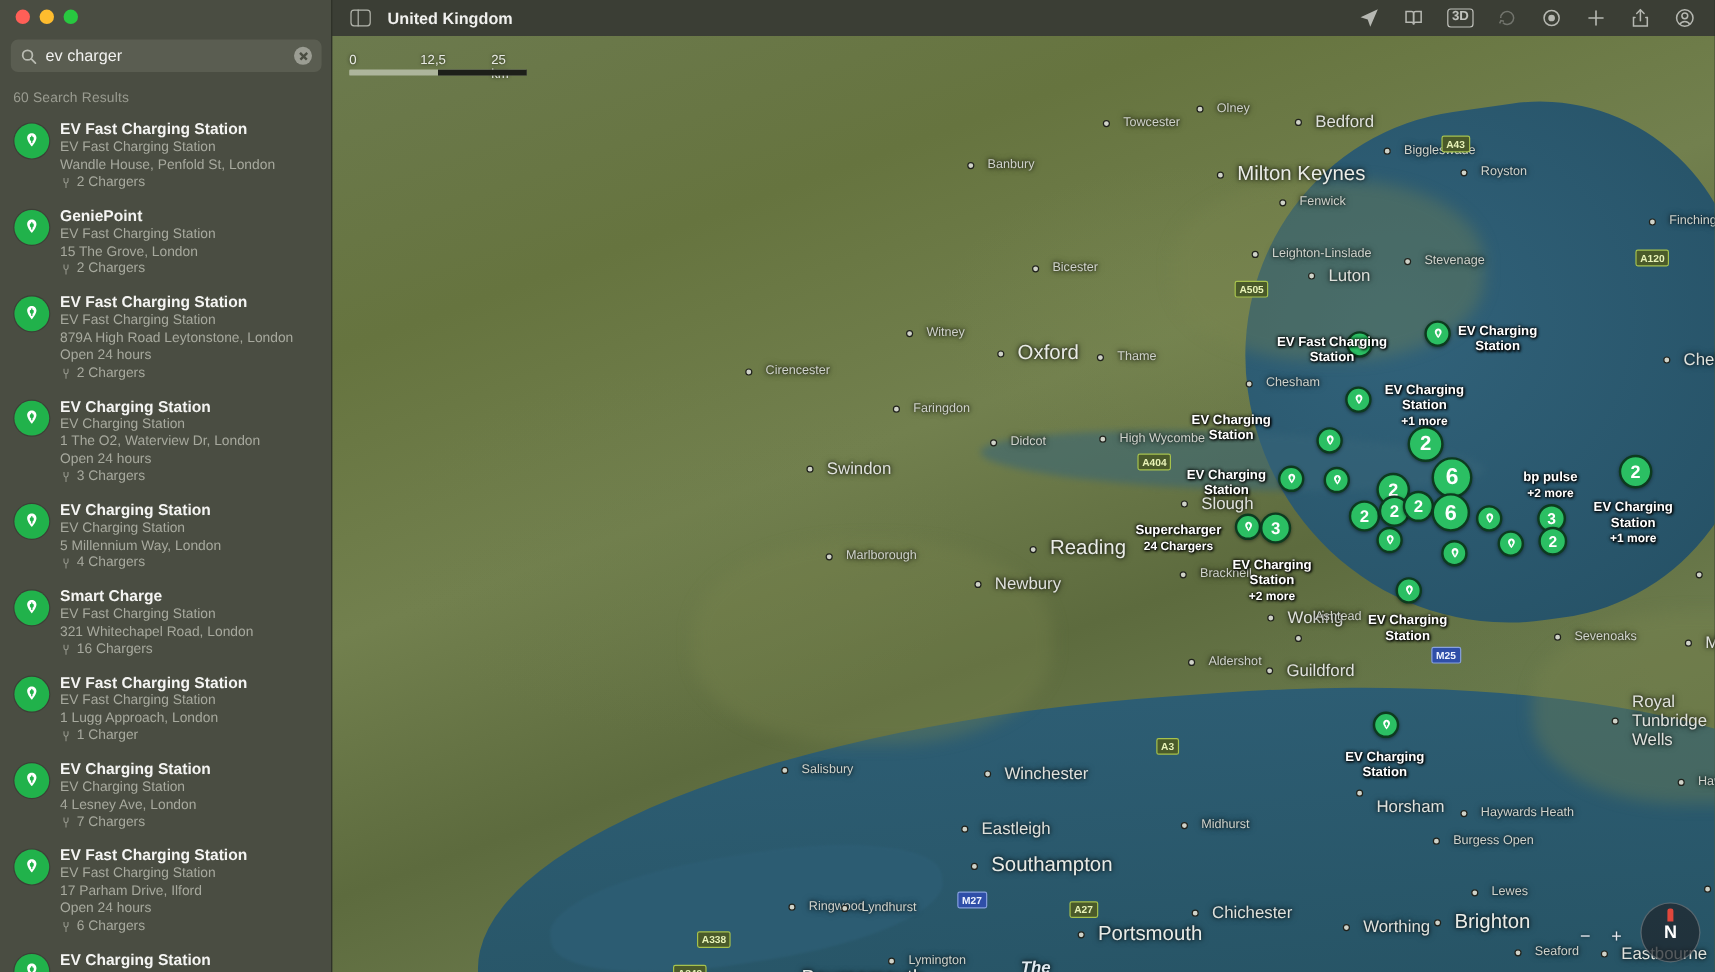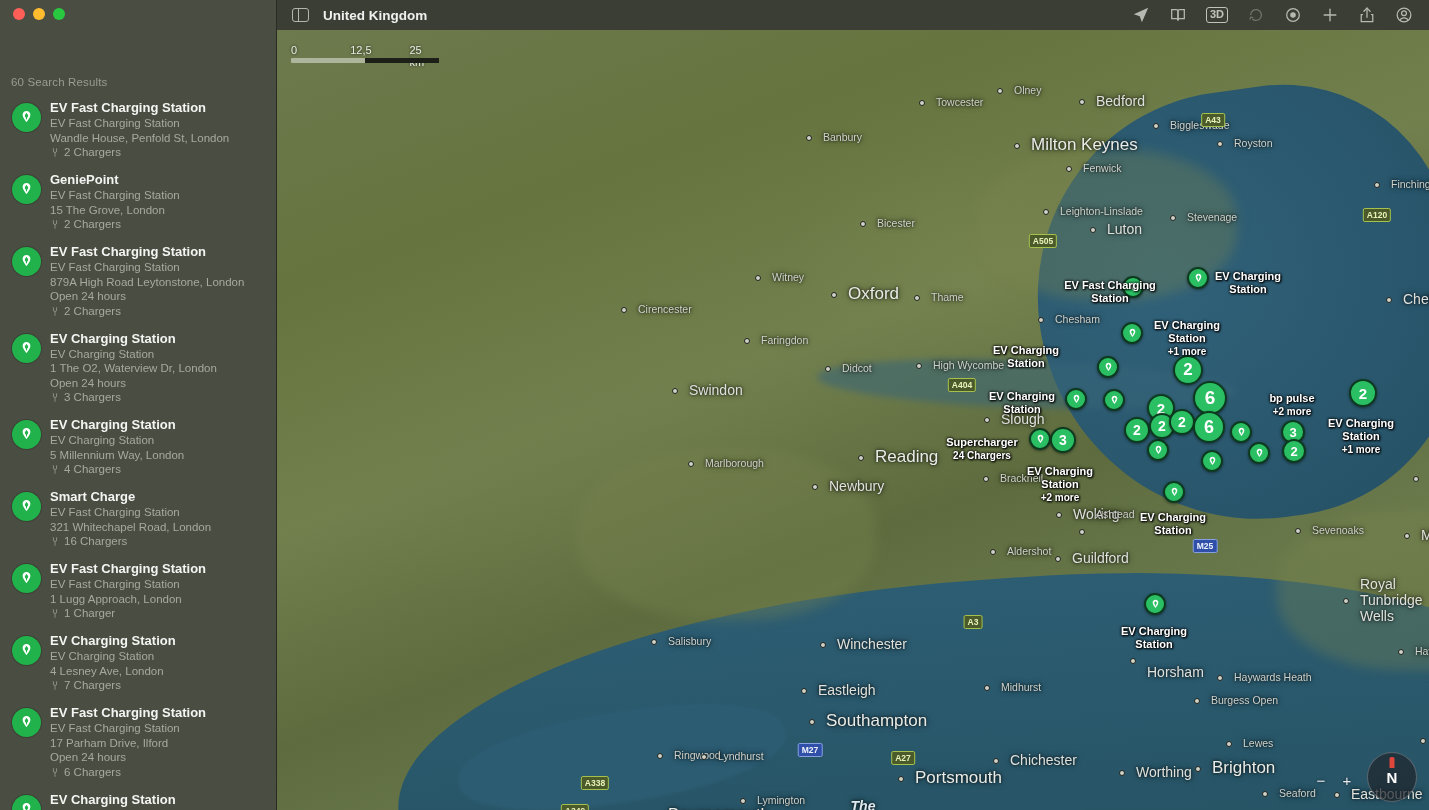--- a/index.html
+++ b/index.html
@@ -210,20 +210,28 @@
 <div id="app">
 
   <div id="sidebar">
 
     <div id="traffic">
       <div class="light l-red"></div>
       <div class="light l-yellow"></div>
       <div class="light l-green"></div>
     </div>
 
+    <div id="search-wrap">
+      <svg class="mag" viewBox="0 0 16 16" fill="none" stroke="#c9cbc2" stroke-width="1.7">
+        <circle cx="6.8" cy="6.8" r="4.6"></circle>
+          <line x1="10.3" y1="10.3" x2="14.3" y2="14.3" stroke-linecap="round"></line>
+      </svg>
+      <input id="search-input" value="ev charger" placeholder="Search Maps" style="">
+      <div id="search-clear"></div>
+    </div>
 
     <div id="results-count">60 Search Results</div>
 
     <div id="results-list">
         <div class="result-row">
           <div class="pin-badge">
             <svg viewBox="0 0 24 24" fill="#fff">
               <path d="M12 2c-3.3 0-6 2.6-6 5.9 0 4 4.6 9.6 5.4 10.5.3.4.9.4 1.2 0C13.4 17.5 18 11.9 18 7.9 18 4.6 15.3 2 12 2z" opacity=".0"></path>
               <path d="M12 1.6c-3.4 0-6.2 2.7-6.2 6.1 0 4.3 5 10.4 5.7 11.2.3.3.7.3 1 0 .7-.8 5.7-6.9 5.7-11.2 0-3.4-2.8-6.1-6.2-6.1zm0 3.1c.5 0 .9.4.9.9v1.2h.8c.5 0 .9.4.9.9v2c0 1.1-.7 2-1.7 2.3v2.1c0 .5-.4.9-.9.9s-.9-.4-.9-.9V12c-1-.3-1.7-1.2-1.7-2.3v-2c0-.5.4-.9.9-.9h.8V5.6c0-.5.4-.9.9-.9z"></path>
             </svg>

